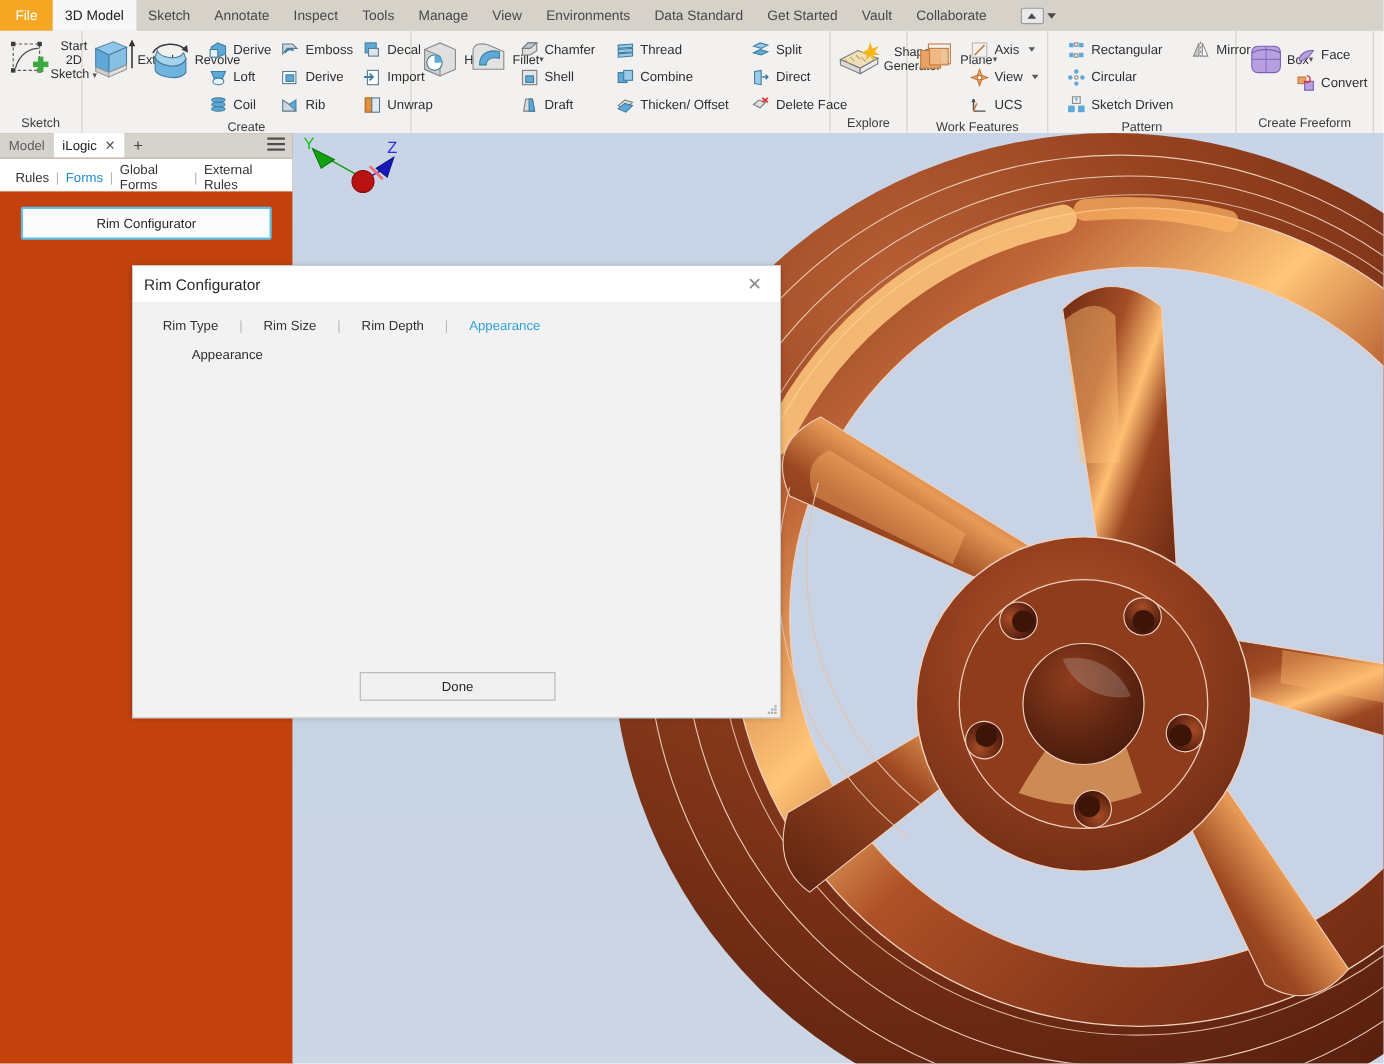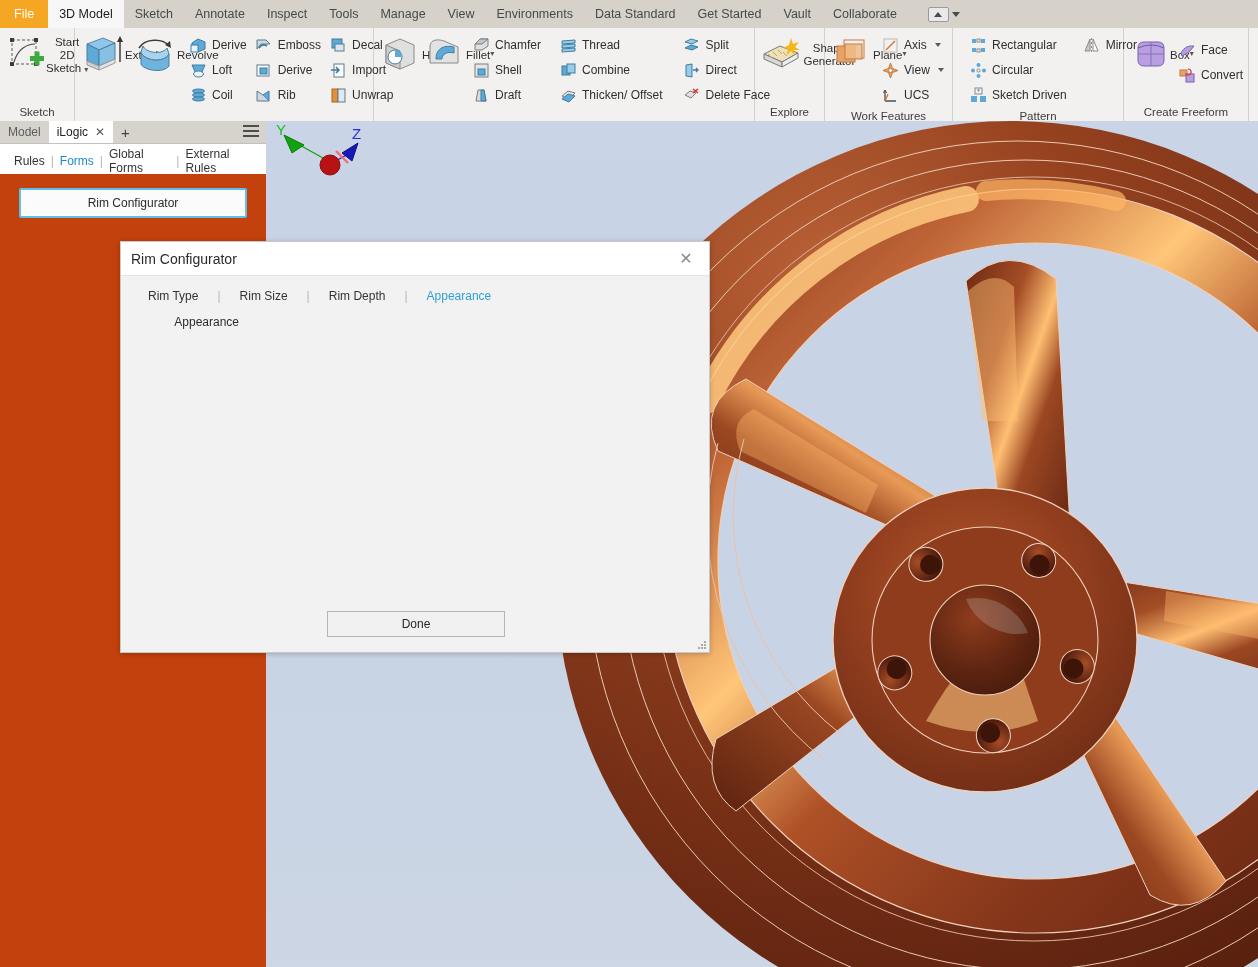--- a/index.html
+++ b/index.html
@@ -300,20 +300,21 @@
             <span class="ico">
               <svg width="17" height="17" viewBox="0 0 17 17">
                   <rect x="2" y="2" width="6" height="13" fill="#e2903c" stroke="#a7661f"></rect>
                   <rect x="8" y="2" width="7" height="13" fill="#dfe9f0" stroke="#5a7b90"></rect>
                 </svg>
             </span>
             <span class="lbl">Unwrap</span>
           </div>
         </div>
       </div>
+      <div class="ptitle">Create</div>
     </div>
 
     <div class="panel" style="width:380px">
       <div class="body">
         <div class="bigbtn" style="width:44px">
           <span class="ico">
             <svg width="42" height="38" viewBox="0 0 42 38">
               <polygon points="6,10 20,4 34,10 34,28 20,34 6,28" fill="#dfdfdf" stroke="#8a8a8a"></polygon>
               <polygon points="6,10 20,16 20,34 6,28" fill="#cfcfcf" stroke="#8a8a8a"></polygon>
               <circle cx="15" cy="22" r="7" fill="#ffffff" stroke="#3d7ea0"></circle>

